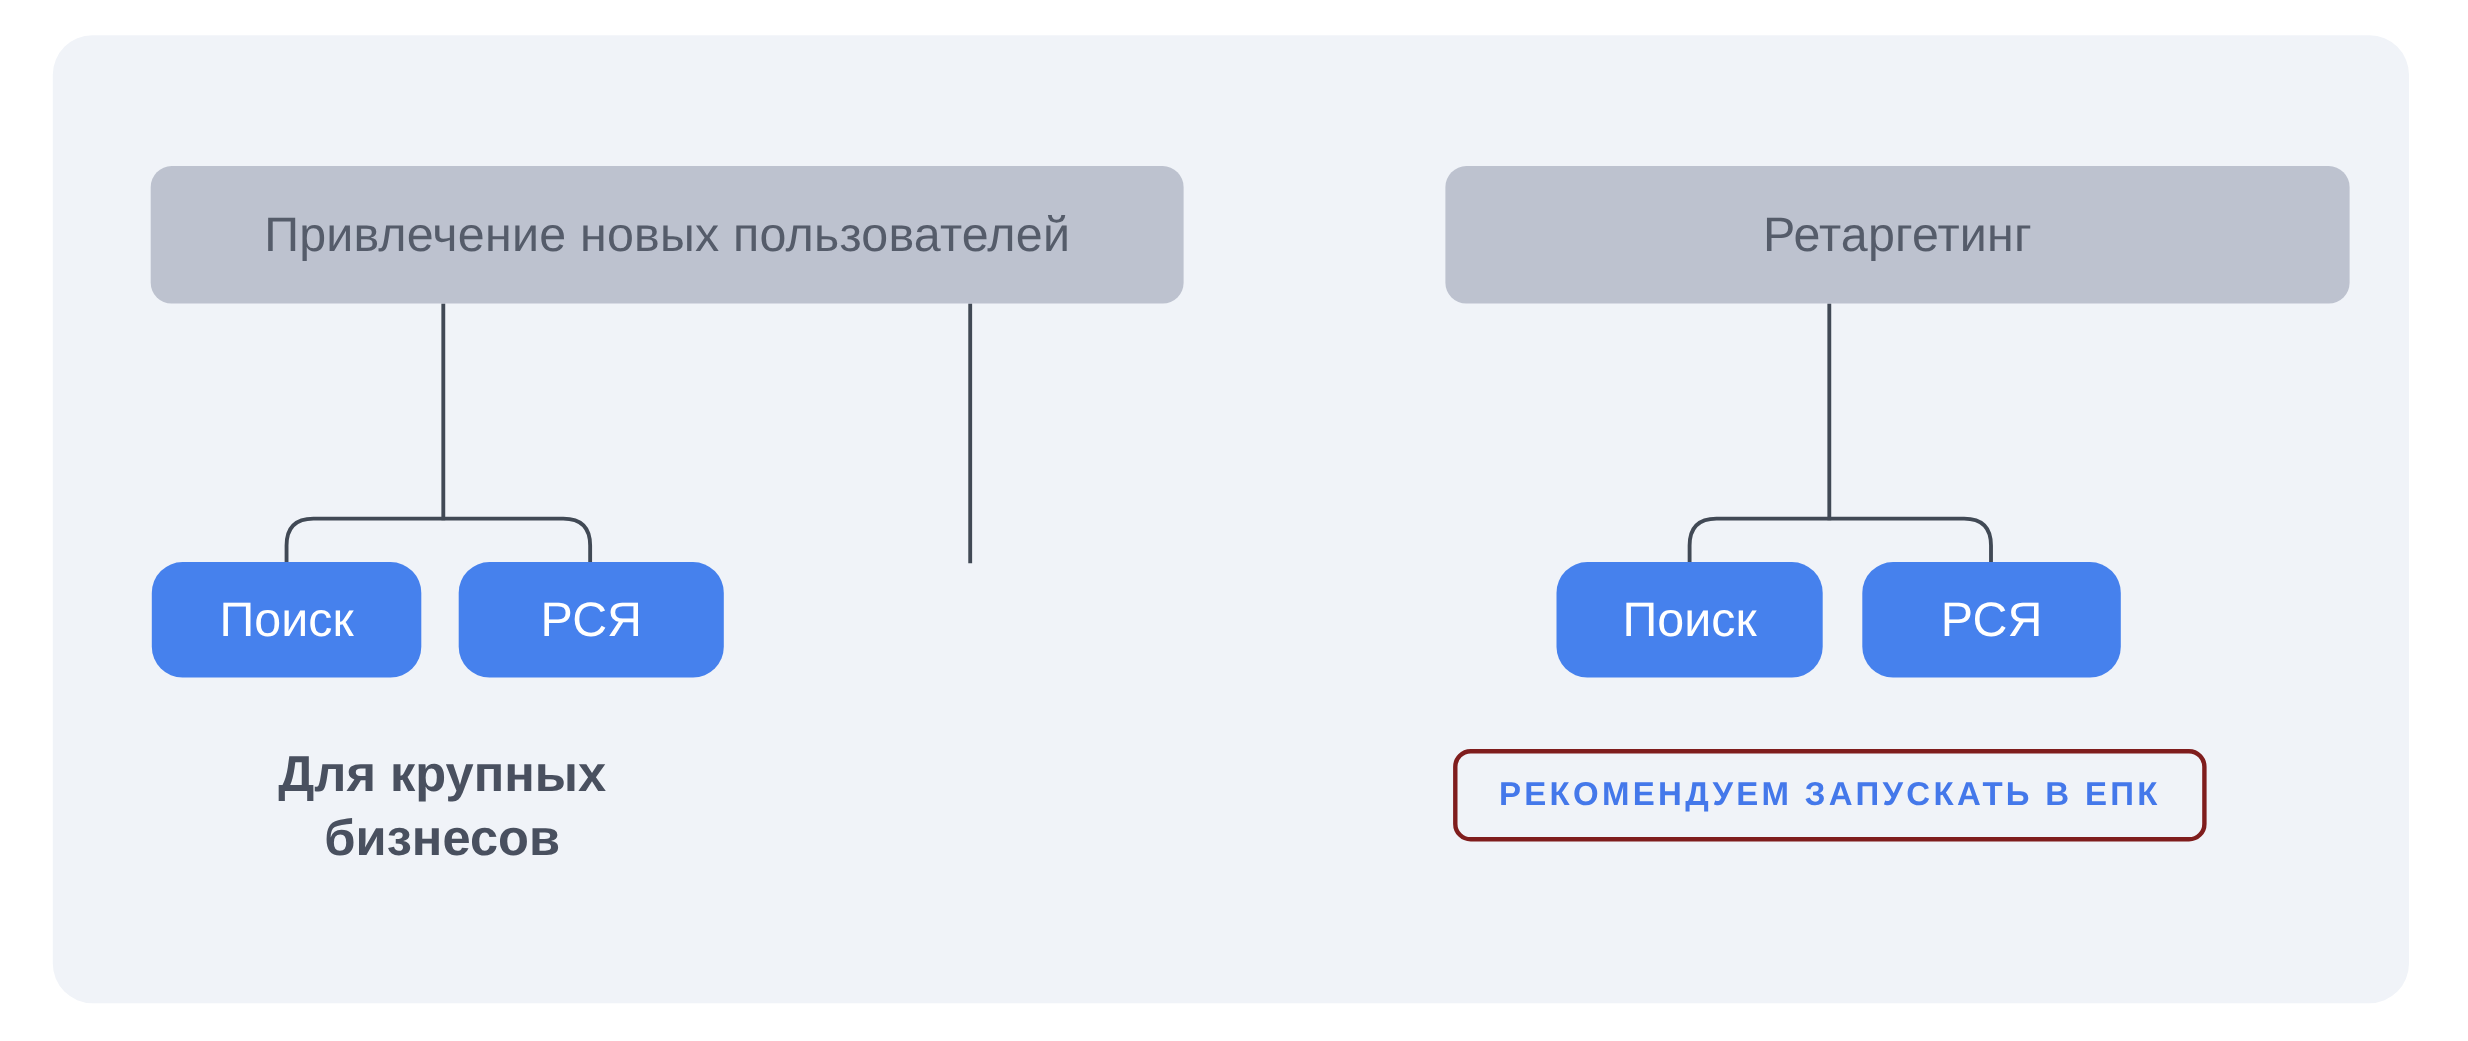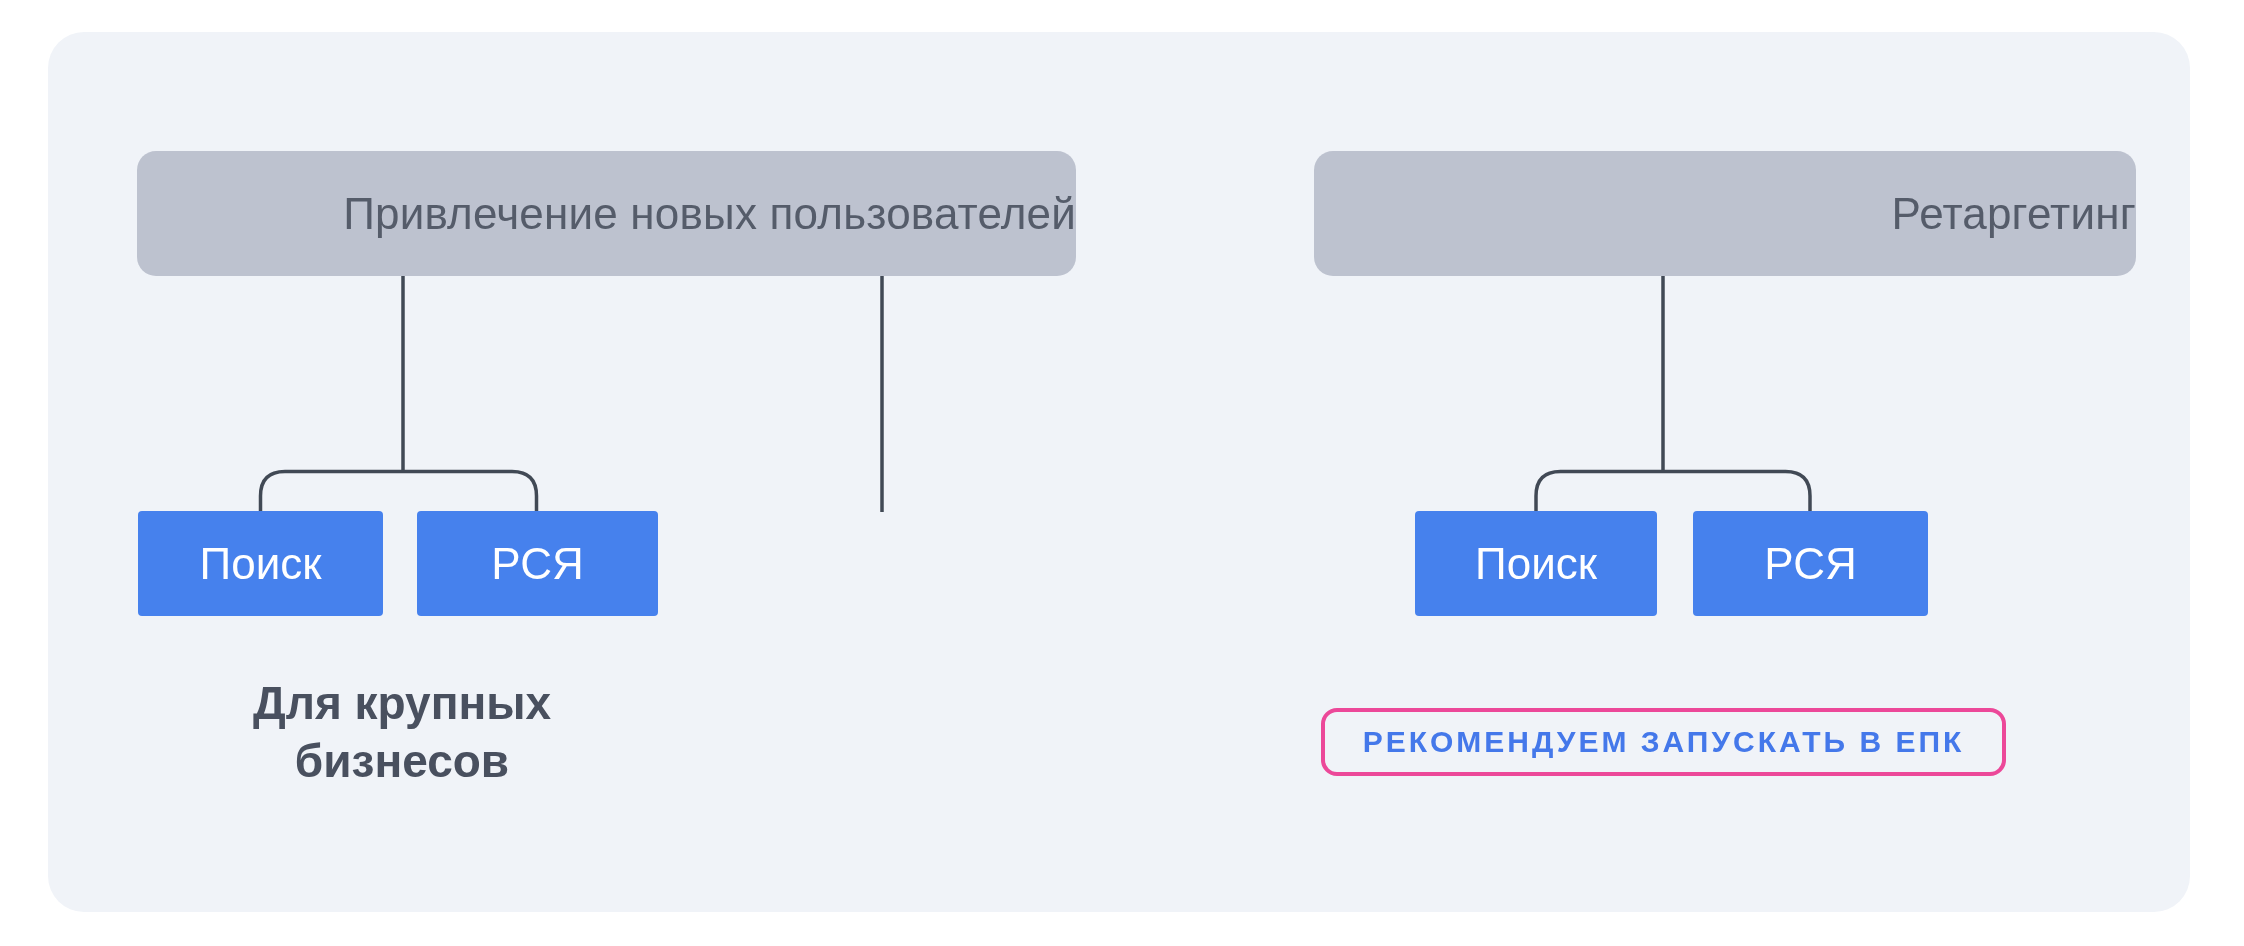--- a/index.html
+++ b/index.html
@@ -40,34 +40,34 @@
     stroke-width: 3.5;
   }
   .gray-box {
     position: absolute;
     top: 151px;
     height: 125px;
     background: #BDC2CF;
     border-radius: 19px;
     display: flex;
     align-items: center;
-    justify-content: flex-end;
+    justify-content: center;
     z-index: 2;
   }
   .gray-box span {
     color: #555C6A;
     font-size: 44px;
     letter-spacing: 0.2px;
   }
   .blue-box {
     position: absolute;
     top: 511px;
     height: 105px;
     background: #4681ED;
-    border-radius: 4px;
+    border-radius: 28px;
     display: flex;
     align-items: center;
     justify-content: center;
     z-index: 2;
   }
   .blue-box span {
     color: #FFFFFF;
     font-size: 44px;
   }
   .caption {
@@ -77,25 +77,25 @@
     text-align: center;
     color: #49505F;
     font-size: 46px;
     font-weight: 700;
     line-height: 58px;
     z-index: 2;
   }
   .badge {
     position: absolute;
     left: 1321px;
-    top: 708px;
+    top: 681px;
     width: 685px;
-    height: 68px;
+    height: 84px;
     box-sizing: border-box;
-    border: 4px solid #ec4899;
+    border: 4px solid #7f1d1d;
     border-radius: 16px;
     display: flex;
     align-items: center;
     justify-content: center;
     z-index: 2;
     background: transparent;
   }
   .badge span {
     color: #4478EA;
     font-size: 30px;

